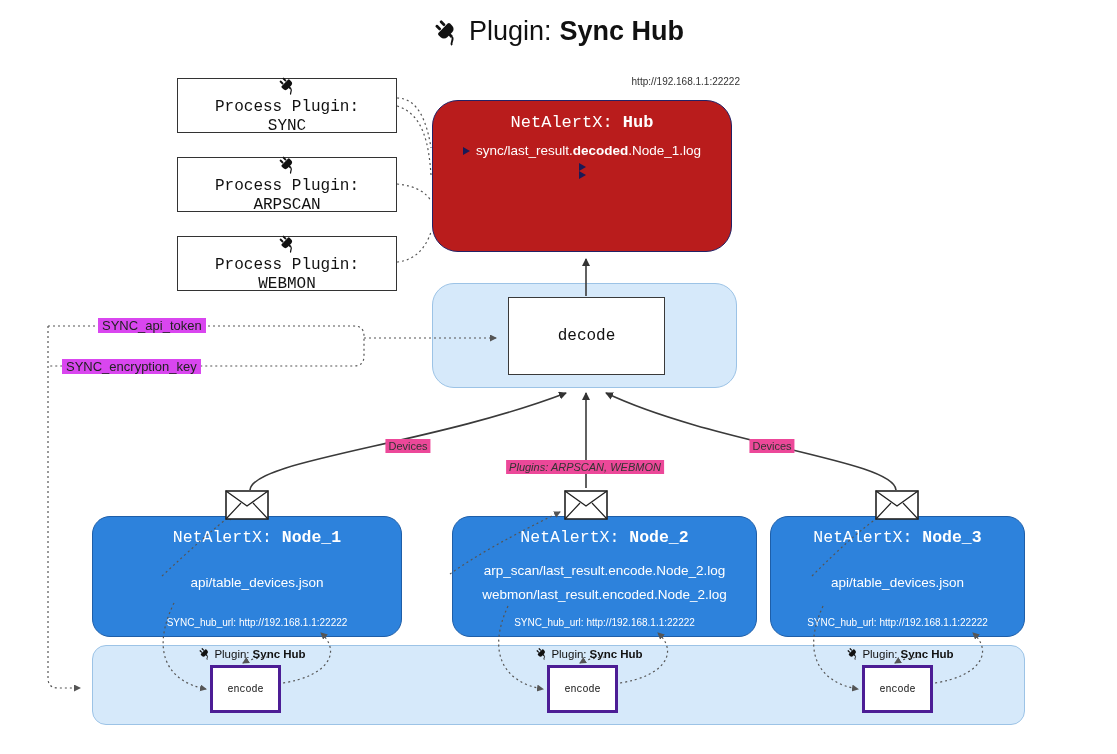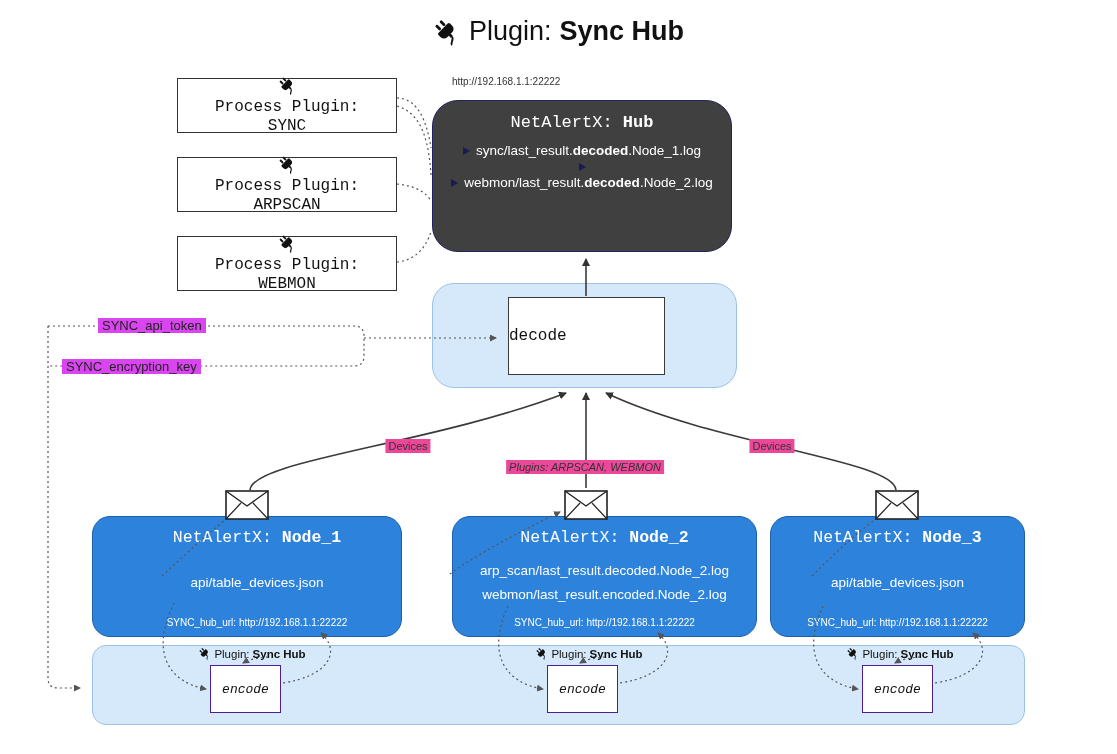--- a/index.html
+++ b/index.html
@@ -17,31 +17,31 @@
   .plug-lg { width:28px; height:28px; display:block; }
   .plug-md { width:19px; height:19px; display:block; }
   .plug-sm { width:13px; height:13px; display:block; }
 
   .pbox { left:177px; width:220px; height:55px; background:#fff; border:1px solid #333; z-index:2;
           display:flex; flex-direction:column; align-items:center; justify-content:center; gap:1px;
           font-family:"Liberation Mono","DejaVu Sans Mono",monospace; font-size:16px; }
   .pbox .r1 { display:flex; align-items:center; gap:3px;flex-direction:column; }
   #pbox1 { top:78px; } #pbox2 { top:157px; } #pbox3 { top:236px; }
 
-  .hub-url { left:452px; top:76px; width:300px; text-align:left; font-size:10px; color:#333; z-index:2; }
-  .hub { left:432px; top:100px; width:300px; height:152px; background:#404040; border:1.5px solid #232165;
+  .hub-url { left:440px; top:76px; width:300px; text-align:right; font-size:10px; color:#333; z-index:2; }
+  .hub { left:432px; top:100px; width:300px; height:152px; background:#b91c1c; border:1.5px solid #232165;
          border-radius:26px; z-index:2; color:#fff; padding-top:12px; }
   .hub-title { text-align:center; font-family:"Liberation Mono","DejaVu Sans Mono",monospace; font-size:17px; margin-bottom:7px; }
   .hub-title .t-name { font-weight:bold; }
   .hub-row { display:flex; justify-content:center; align-items:center; gap:6px; font-size:13.5px; line-height:24px; }
   .tri { width:0; height:0; border-top:4.5px solid transparent; border-bottom:4.5px solid transparent; border-left:7px solid #1a1a56; }
 
   .decode-panel { left:432px; top:283px; width:305px; height:105px; background:#d6e9fa; border:1px solid #9cc3e6; border-radius:22px; z-index:2; }
   .decode-box { left:508px; top:297px; width:157px; height:78px; background:#fff; border:1.5px solid #3a3a3a; z-index:3;
-                display:flex; align-items:center; justify-content:flex-start;
+                display:flex; align-items:center; justify-content:center;
                 font-family:"Liberation Mono","DejaVu Sans Mono",monospace; font-size:16px; }
 
   .cfg-label { z-index:6; background:#d946ef; font-size:13px; padding:0 4px; color:#222; }
   #cfg1 { left:98px; top:318px; }
   #cfg2 { left:62px; top:359px; }
 
   .edge-label { z-index:6; background:#ec4899; font-size:11px; padding:1px 3px; color:#333; transform:translateX(-50%); white-space:nowrap; }
   #edge-left { left:408px; top:439px; }
   #edge-center { left:585px; top:460px;font-style:italic; }
   #edge-right { left:772px; top:439px; }
@@ -57,23 +57,23 @@
   .node-footer { font-size:10px; margin-bottom:8px; }
 
   .envelope { top:490px; width:44px; height:30px; z-index:6; }
   #env1 { left:225px; } #env2 { left:564px; } #env3 { left:875px; }
 
   .bottom-panel { left:92px; top:645px; width:933px; height:80px; background:#d6e9fa; border:1px solid #9cc3e6; border-radius:14px; z-index:1; }
   .plug-label { top:647px; z-index:3; display:flex; align-items:center; gap:3px; font-size:11.5px; transform:translateX(-50%); white-space:nowrap; }
   .plug-label .t-name { font-weight:bold; }
   #plugl1 { left:252px; } #plugl2 { left:589px; } #plugl3 { left:900px; }
 
-  .encode-box { top:665px; width:71px; height:48px; background:#fff; border:1px solid #4c1d95; z-index:3;
+  .encode-box { top:665px; width:71px; height:48px; background:#fff; border:3px solid #4c1d95; z-index:3;
                 display:flex; align-items:center; justify-content:center;
-                font-family:"Liberation Mono","DejaVu Sans Mono",monospace; font-size:13px;font-style:italic; }
+                font-family:"Liberation Mono","DejaVu Sans Mono",monospace; font-size:10px; }
   #enc1 { left:210px; } #enc2 { left:547px; } #enc3 { left:862px; }
 </style>
 </head>
 <body>
 
 <div class="canvas">
 
   <div class="abs title-row">
     <svg class="plug-lg" viewBox="0 0 24 24">
       <g transform="rotate(-45 12 12)" fill="#111">
@@ -143,21 +143,20 @@
     </div>
     <div class="hub-row">
       <span class="tri"></span>
       <span><span>sync/last_result.</span><b>decoded</b><span>.Node_1.log</span></span>
     </div>
     <div class="hub-row">
       <span class="tri"></span>
     </div>
     <div class="hub-row">
       <span class="tri"></span>
-      <span><span>webmon/last_result.</span><b>decoded</b><span>.Node_2.log</span></span>
     </div>
   </div>
 
   <div class="abs decode-panel"></div>
   <div class="abs decode-box">
     <span>decode</span>
   </div>
 
   <div class="abs cfg-label" id="cfg1">SYNC_api_token</div>
   <div class="abs cfg-label" id="cfg2">SYNC_encryption_key</div>
@@ -174,21 +173,21 @@
       <div>api/table_devices.json</div>
     </div>
     <div class="node-footer">SYNC_hub_url: http://192.168.1.1:22222</div>
   </div>
 
   <div class="abs node" id="node2">
     <div class="node-title">
       <span>NetAlertX: </span><span class="t-name">Node_2</span>
     </div>
     <div class="node-lines">
-      <div>arp_scan/last_result.decoded.Node_2.log</div>
+      <div>arp_scan/last_result.encode.Node_2.log</div>
       <div>webmon/last_result.encoded.Node_2.log</div>
     </div>
     <div class="node-footer">SYNC_hub_url: http://192.168.1.1:22222</div>
   </div>
 
   <div class="abs node" id="node3">
     <div class="node-title">
       <span>NetAlertX: </span><span class="t-name">Node_3</span>
     </div>
     <div class="node-lines">

